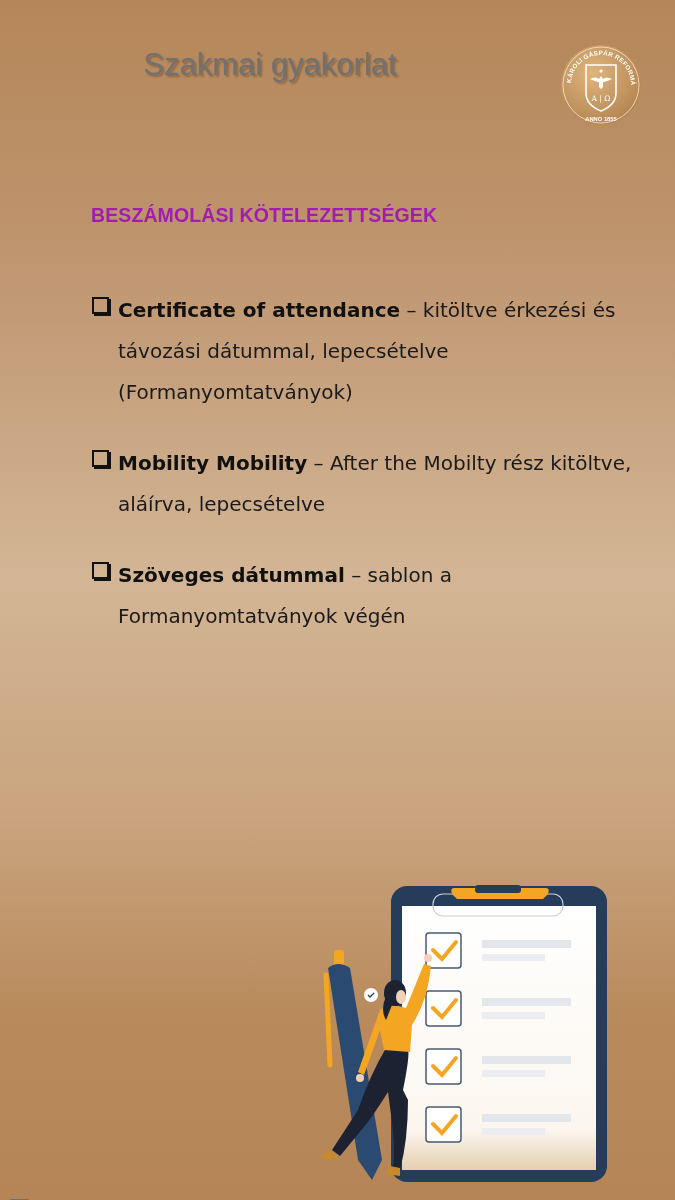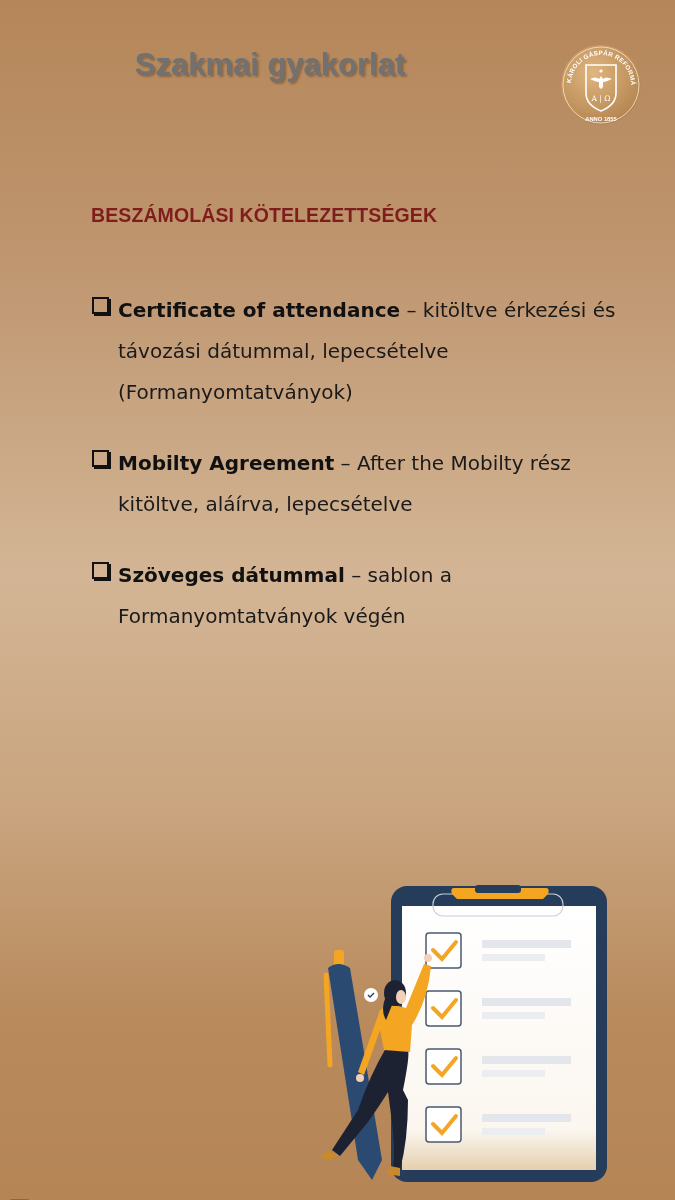--- a/index.html
+++ b/index.html
@@ -3,30 +3,30 @@
 <meta charset="utf-8">
 <style>
   html, body { margin: 0; padding: 0; }
   body {
     width: 675px; height: 1200px; position: relative; overflow: hidden;
     font-family: "DejaVu Sans", "Liberation Sans", sans-serif;
     background: linear-gradient(180deg, #b58659 0%, #bf9670 22%, #d3b595 48%, #c9a47e 68%, #b88a5c 85%, #b58556 100%);
   }
   .title {
     position: absolute; left: 30px; top: 46px; width: 480px;
-    text-align: center; color: #717171; font-weight: bold;
+    text-align: center; color: #717171; font-weight: normal;
     font-family: "Liberation Sans", sans-serif;
     font-size: 31px; line-height: 37px;
     text-shadow: 2px 2px 2px rgba(60,40,20,0.35);
   }
   .logo { position: absolute; left: 559px; top: 43px; width: 84px; height: 84px; }
   .heading {
     position: absolute; left: 91px; top: 204px;
     font-family: "Liberation Sans", sans-serif; font-weight: bold;
-    font-size: 19.5px; color: #7f1d1d; letter-spacing: 0.1px;
+    font-size: 19.5px; color: #a21caf; letter-spacing: 0.1px;
   }
   .list { position: absolute; left: 92px; top: 290px; width: 560px; margin: 0; padding: 0; list-style: none; }
   .item { position: relative; padding-left: 26px; font-size: 20px; line-height: 41px; color: #1a1a1a; margin-bottom: 30px; font-family: "DejaVu Sans", sans-serif; }
   .item .box {
     position: absolute; left: 0; top: 7px; width: 13px; height: 13px;
     border: 2px solid #111; box-shadow: 2px 2px 0 #111; background: transparent;
   }
   .item b { font-weight: bold; color: #111; }
   .illustration { position: absolute; left: 300px; top: 860px; width: 330px; height: 340px; }
   .erasmus {
@@ -64,21 +64,21 @@
 
 <div class="heading">BESZÁMOLÁSI KÖTELEZETTSÉGEK</div>
 
 <ul class="list">
   <li class="item">
     <span class="box"></span>
     <b>Certificate of attendance</b><span> – kitöltve érkezési és távozási dátummal, lepecsételve (Formanyomtatványok)</span>
   </li>
   <li class="item">
     <span class="box"></span>
-    <b>Mobilty Agreement</b><span> – After the Mobilty rész kitöltve, aláírva, lepecsételve</span>
+    <b>Mobility Mobility</b><span> – After the Mobilty rész kitöltve, aláírva, lepecsételve</span>
   </li>
   <li class="item">
     <span class="box"></span>
     <b>Szöveges dátummal</b><span> – sablon a Formanyomtatványok végén</span>
   </li>
 </ul>
 
 <svg class="illustration" viewBox="0 0 330 340">
   <defs>
     <linearGradient id="fade" x1="0" y1="0" x2="0" y2="1">

